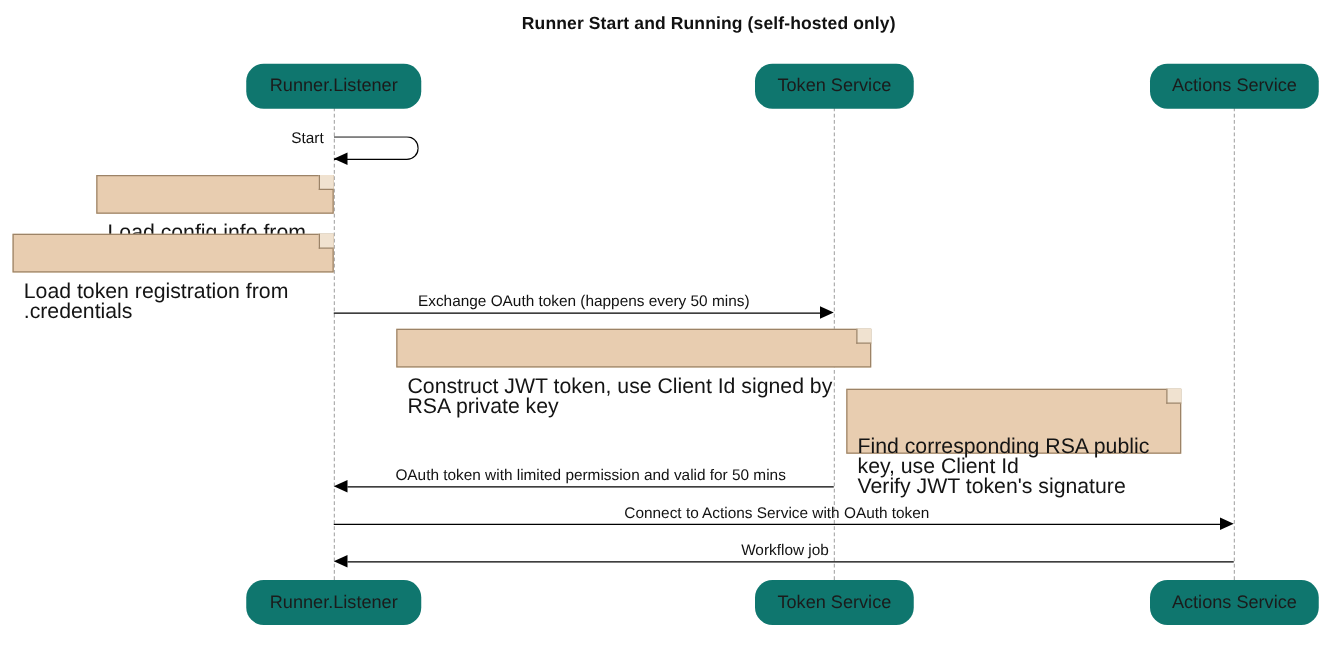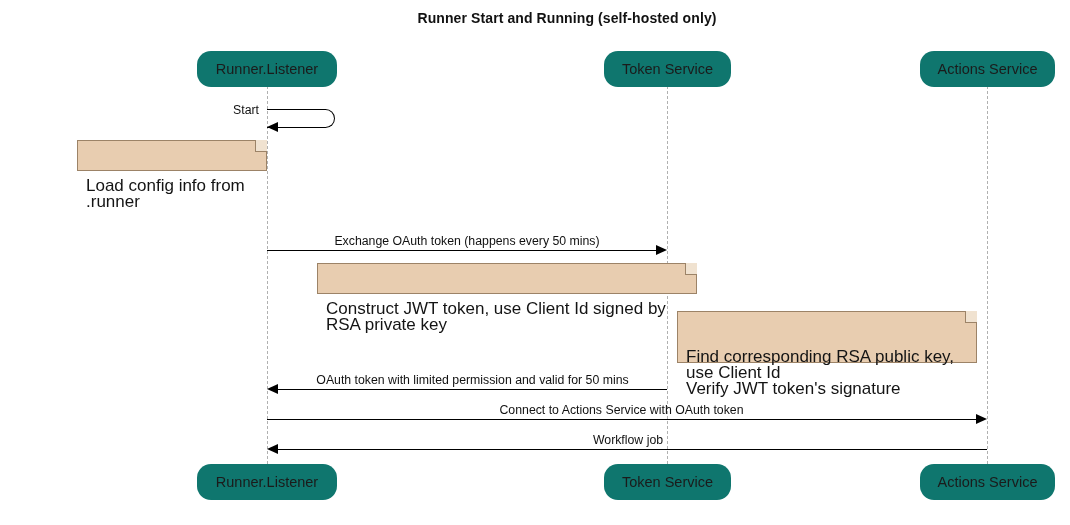--- a/index.html
+++ b/index.html
@@ -150,31 +150,35 @@
 
   <div class="msg-label" style="left:199px; top:103px; width:60px; text-align:right;">Start</div>
   <div class="self-loop" style="left:267px; top:109px; width:68px; height:19px;"></div>
   <div class="arrowhead left" style="left:267px; top:122px;"></div>
 
   <div class="note" style="left:77px; top:140px; width:190px; height:31px;">
     <span class="fold"></span>
     <span>Load config info from .runner</span>
   </div>
 
+  <div class="note" style="left:10px; top:187px; width:257px; height:31px;">
+    <span class="fold"></span>
+    <span>Load token registration from .credentials</span>
+  </div>
 
   <div class="msg-label" style="left:267px; top:234px; width:400px;">Exchange OAuth token (happens every 50 mins)</div>
   <div class="msg-line" style="left:267px; top:250px; width:389px;"></div>
   <div class="arrowhead right" style="left:656px; top:245px;"></div>
 
   <div class="note" style="left:277px; top:263px; width:380px; height:31px;margin-left:40px;">
     <span class="fold"></span>
     <span>Construct JWT token, use Client Id signed by RSA private key</span>
   </div>
 
-  <div class="note" style="left:677px; top:311px; width:300px; height:52px;">
+  <div class="note" style="left:677px; top:311px; width:268px; height:52px;">
     <span class="fold"></span>
     <span>Find corresponding RSA public key, use Client Id
 Verify JWT token's signature</span>
   </div>
 
   <div class="msg-label" style="left:278px; top:373px; width:389px;">OAuth token with limited permission and valid for 50 mins</div>
   <div class="msg-line" style="left:278px; top:389px; width:389px;"></div>
   <div class="arrowhead left" style="left:267px; top:384px;"></div>
 
   <div class="msg-label" style="left:267px; top:403px; width:709px;">Connect to Actions Service with OAuth token</div>

